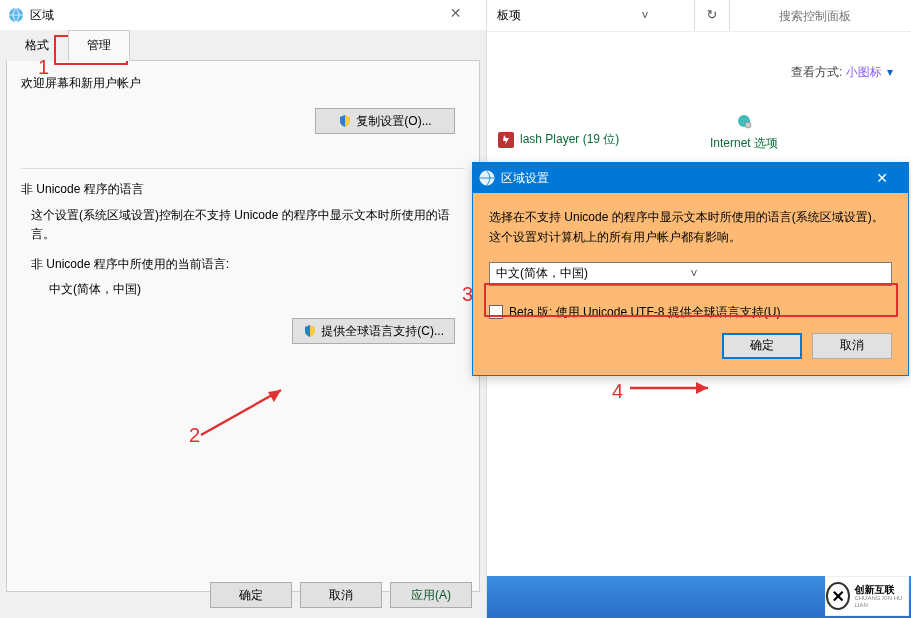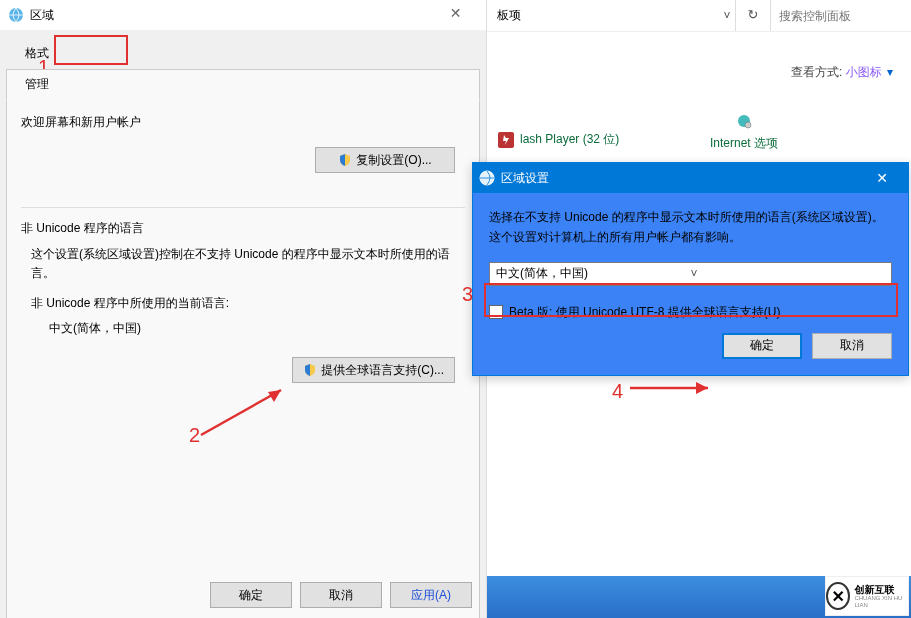--- a/index.html
+++ b/index.html
@@ -5,59 +5,59 @@
     * { box-sizing: border-box; margin: 0; padding: 0; }
     body { font-family: "Microsoft YaHei", "Segoe UI", sans-serif; font-size: 12px; background: #fff; width: 911px; height: 618px; position: relative; overflow: hidden; }
     
     
     .region-dialog { position: absolute; left: 0; top: 0; width: 487px; height: 618px; background: #f0f0f0; border-right: 1px solid #ddd; }
     .region-titlebar { height: 30px; display: flex; align-items: center; padding: 0 8px; background: #fff; }
     .region-titlebar .icon-globe { width: 16px; height: 16px; margin-right: 6px; }
     .region-titlebar .title { flex: 1; font-size: 12px; }
     .region-titlebar .close { width: 45px; height: 30px; text-align: center; line-height: 26px; font-size: 14px; color: #666; cursor: pointer; }
     
-    .tabs { display: flex; margin: 8px 6px 0 6px; flex-direction: column; }
+    .tabs { display: flex; margin: 0 6px 0 6px; }
     .tab { padding: 6px 18px; background: #f0f0f0; border: 1px solid transparent; font-size: 12px; cursor: pointer; }
     .tab.active { background: #f9f9f9; border: 1px solid #ccc; border-bottom-color: #f9f9f9; position: relative; z-index: 1; }
     .tab-highlight { position: absolute; border: 2px solid #e03030; pointer-events: none; }
     
     .tab-content { margin: 0 6px; background: #f9f9f9; border: 1px solid #ccc; margin-top: -1px; padding: 14px 14px 14px 14px; height: 532px; }
     
     .group-title { font-size: 12px; margin-bottom: 8px; }
     .group-body { padding: 0 10px 14px 10px; }
     .group-text { font-size: 12px; line-height: 1.6; margin-bottom: 12px; }
     .btn-row { text-align: right; padding: 8px 0 12px 0; }
     .btn { display: inline-flex; align-items: center; justify-content: center; min-width: 140px; height: 26px; background: #e1e1e1; border: 1px solid #adadad; font-size: 12px; cursor: pointer; padding: 0 10px; }
     .shield { width: 14px; height: 14px; margin-right: 4px; }
     
     .divider { border-top: 1px solid #ddd; margin: 8px 0 12px 0; }
     
     .cur-lang-label { margin: 8px 0 8px 0; }
     .cur-lang-value { margin: 0 0 12px 18px; }
     
     .dialog-buttons { position: absolute; bottom: 10px; right: 14px; display: flex; gap: 8px; }
     .dialog-buttons .btn { min-width: 82px; }
-    .btn.disabled { color: #1d4ed8; }
-    
-    
-    .cp-bar { position: absolute; left: 487px; top: 0; right: 0; height: 32px; background: #fff; display: flex; align-items: center; border-bottom: 1px solid #eee; }
+    .btn.disabled { color: #14532d; }
+    
+    
+    .cp-bar { position: absolute; left: 487px; top: 0; right: 0; height: 32px; background: #fff; display: flex; align-items: center; border-bottom: 1px solid #eee; gap: 41px; }
     .cp-addr { flex: 1; padding: 0 10px; font-size: 12px; display: flex; align-items: center; }
     .cp-dropdown { width: 16px; text-align: center; color: #555; cursor: pointer; }
     .cp-refresh { width: 36px; text-align: center; color: #555; cursor: pointer; border-left: 1px solid #ddd; border-right: 1px solid #ddd; height: 100%; line-height: 30px; font-size: 13px; }
     .cp-search { width: 140px; padding: 0 8px; color: #888; height: 100%; line-height: 32px; border: none; font-size: 12px; }
     
     .cp-viewline { position: absolute; right: 18px; top: 64px; font-size: 12px; color: #444; }
     .cp-viewline a { color: #8b5cf6; cursor: pointer; }
     .cp-viewline .dd { color: #0066cc; margin-left: 2px; }
     
     .cp-item { position: absolute; display: flex; align-items: center; font-size: 12px; color: #0c6b3a; gap: 6px; cursor: pointer; }
     .cp-icon { width: 16px; height: 16px; }
     
     
-    .modal { position: absolute; left: 472px; top: 162px; width: 437px; border: 1px solid #0078d7; background: #3b82f6; box-shadow: 0 3px 10px rgba(0,0,0,0.2); }
+    .modal { position: absolute; left: 472px; top: 162px; width: 437px; border: 1px solid #0078d7; background: #fdba74; box-shadow: 0 3px 10px rgba(0,0,0,0.2); }
     .modal-titlebar { height: 30px; background: #0078d7; color: #fff; display: flex; align-items: center; padding: 0 6px; }
     .modal-titlebar .icon-globe2 { width: 16px; height: 16px; margin-right: 6px; }
     .modal-titlebar .mtitle { flex: 1; font-size: 12px; }
     .modal-titlebar .mclose { width: 40px; text-align: center; font-size: 14px; cursor: pointer; }
     .modal-body { padding: 14px 16px 16px 16px; }
     .modal-text { font-size: 12px; line-height: 1.7; margin-bottom: 14px; }
     .modal-label { font-size: 12px; margin-bottom: 4px; }
     .select-wrap { display: flex; align-items: center; height: 24px; border: 1px solid #7a7a7a; background: #fff; padding: 0 6px; cursor: pointer; }
     .select-wrap span { flex: 1; font-size: 12px; }
     .select-caret { color: #555; }
@@ -99,21 +99,21 @@
   <span>查看方式:</span>
   <a>小图标</a>
   <span class="dd">▾</span>
 </div>
 
 <div class="cp-item" style="left:498px; top:131px;">
   <svg class="cp-icon" viewBox="0 0 16 16">
       <rect width="16" height="16" fill="#b33" rx="2"></rect>
       <path d="M6 3 L5 9 L8 9 L7 13 L11 6 L8 6 Z" fill="#fff"></path>
     </svg>
-  <span>lash Player (32 位)</span>
+  <span>lash Player (19 位)</span>
 </div>
 <div class="cp-item" style="left:710px; top:113px;flex-direction:column;">
   <svg class="cp-icon" viewBox="0 0 16 16">
       <circle cx="8" cy="8" r="6" fill="#4bb"></circle>
       <circle cx="12" cy="12" r="3" fill="#ccc" stroke="#666" stroke-width="0.5"></circle>
     </svg>
   <span>Internet 选项</span>
 </div>
 
 <div class="region-dialog">

